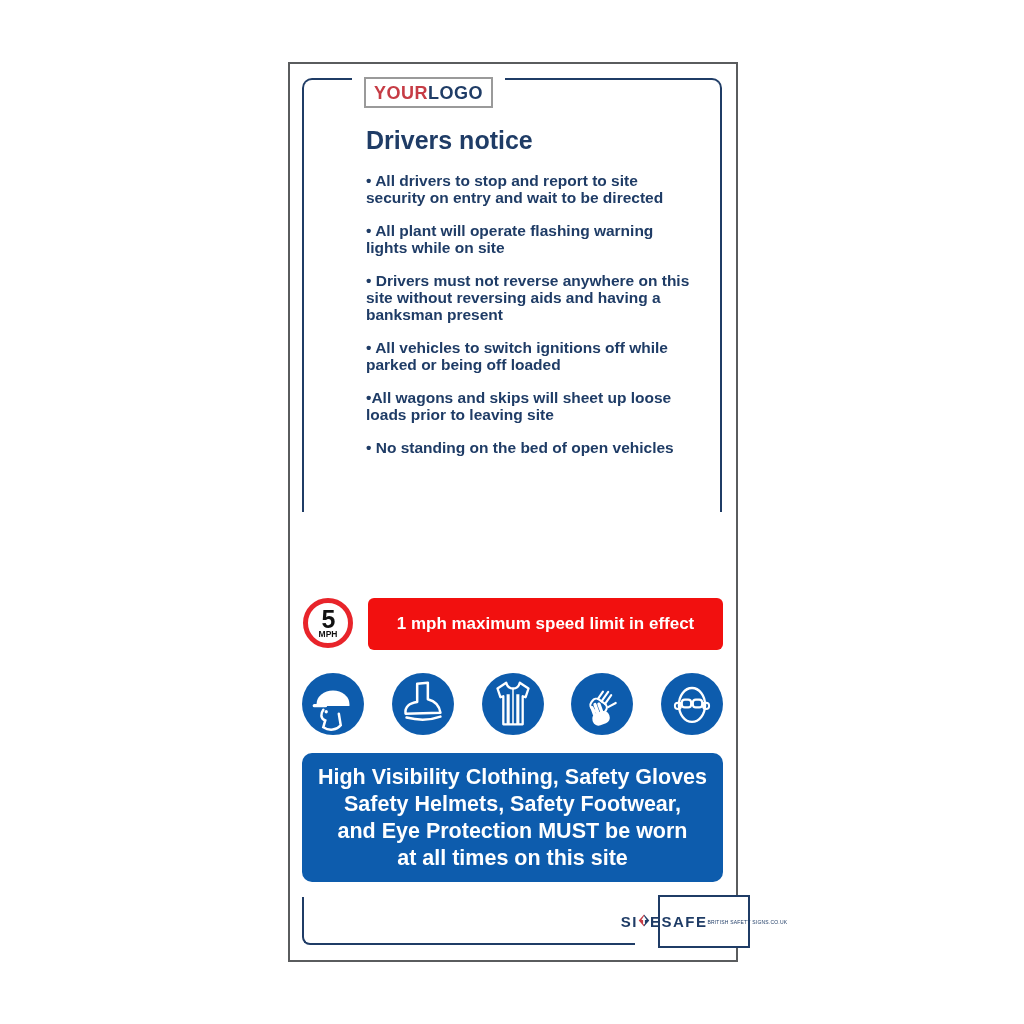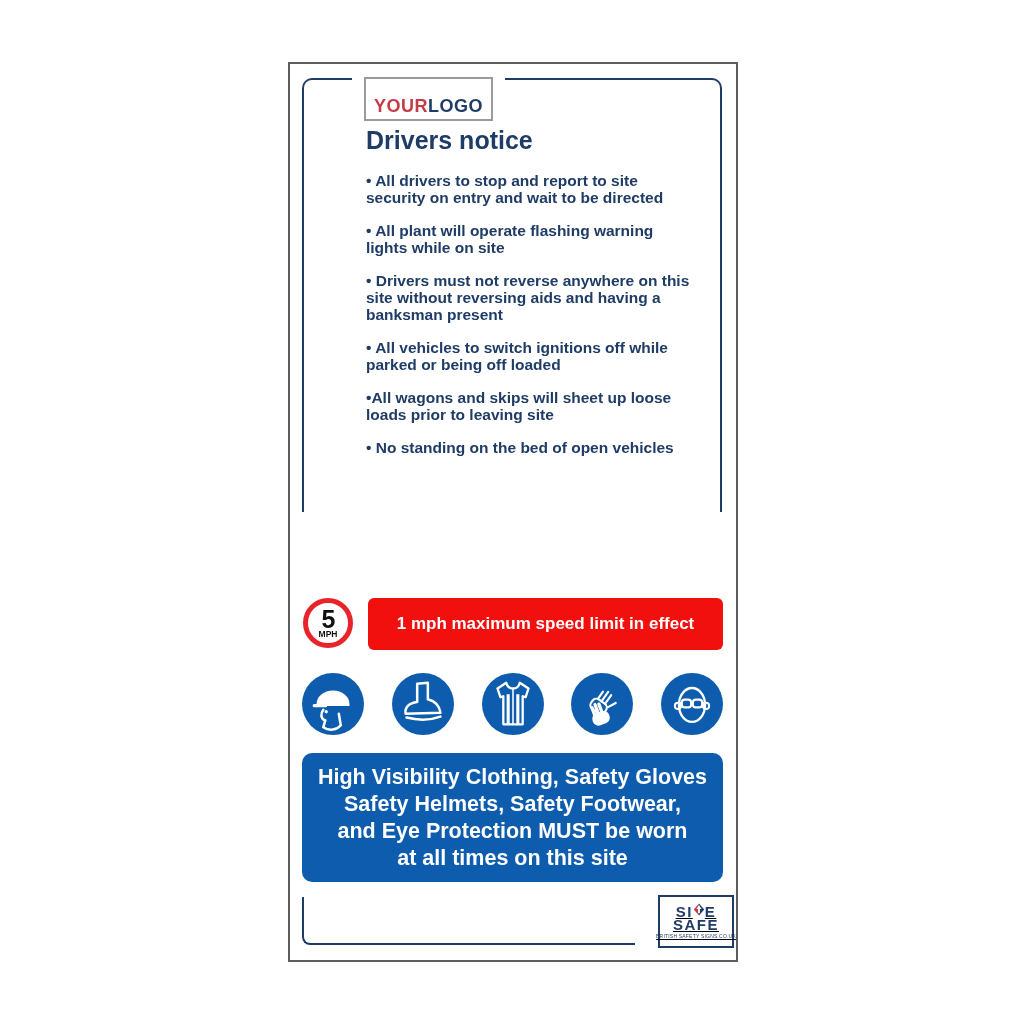--- a/index.html
+++ b/index.html
@@ -6,21 +6,21 @@
   .canvas{position:relative;width:1024px;height:1024px;background:#fff;overflow:hidden;
           font-family:"Liberation Sans",sans-serif;}
   .sign{position:absolute;left:288px;top:62px;width:450px;height:900px;box-sizing:border-box;
         border:2px solid var(--border_gray,#5a5c5e);background:#fff;}
 
   
   .notice-box{position:absolute;left:12px;top:14px;width:420px;height:434px;box-sizing:border-box;
         border:2px solid var(--navy,#1f3c66);border-bottom:none;border-radius:10px 10px 0 0;
         padding:46px 24px 0 62px;}
   .logo-wrap{position:absolute;top:-3px;left:48px;background:#fff;padding:0 12px;}
-  .logo-box{display:inline-block;border:2px solid #9a9a9a;background:#fff;padding:16px 8px 2px 8px;
+  .logo-box{display:inline-block;border:2px solid #9a9a9a;background:#fff;padding:3px 8px 2px 8px;
         font-weight:bold;font-size:18px;letter-spacing:.5px;line-height:22px;}
   .logo-your{color:var(--logo_red,#c63c45);} .logo-logo{color:var(--navy,#1f3c66);}
 
   .notice-title{margin:0 0 18px 0;color:var(--navy,#1f3c66);font-size:25px;font-weight:bold;line-height:28px;}
   .bullet{margin:0 0 16px 0;color:var(--navy,#1f3c66);font-size:15.5px;font-weight:bold;line-height:17px;}
 
   .row{position:absolute;left:12px;width:421px;}
   .row-fork{top:466px;height:52px;} .row-speed{top:534px;height:52px;}
   .circle-blue{position:absolute;left:0;top:1px;width:50px;height:50px;border-radius:50%;
         background:var(--blue,#0d5cad);display:flex;align-items:center;justify-content:center;}
@@ -42,23 +42,23 @@
 
   .banner-bottom{position:absolute;left:12px;top:689px;width:421px;height:129px;box-sizing:border-box;
         background:var(--blue,#0d5cad);border-radius:10px;color:#fff;font-weight:bold;font-size:21.5px;
         line-height:27px;display:flex;flex-direction:column;align-items:center;justify-content:center;
         text-align:center;}
 
   .footer-line{position:absolute;left:12px;top:833px;width:333px;height:48px;box-sizing:border-box;
         border-left:2px solid var(--navy,#1f3c66);border-bottom:2px solid var(--navy,#1f3c66);
         border-bottom-left-radius:8px;}
 
-  .sitesafe{position:absolute;left:368px;top:831px;width:76px;height:53px;box-sizing:border-box;
-        border:2px solid var(--navy,#1f3c66);background:#fff;display:flex;flex-direction:column;
-        align-items:center;justify-content:center;text-decoration:underline;}
+  .sitesafe{position:absolute;left:368px;top:831px;width:92px;height:53px;box-sizing:border-box;
+        border:2px solid var(--navy,#1f3c66);background:#fff;display:flex;flex-direction:row;
+        align-items:center;justify-content:center;}
   .ss-row1{display:flex;align-items:center;color:var(--navy,#1f3c66);font-weight:bold;font-size:15px;
         line-height:13px;letter-spacing:1.5px;}
   .ss-row1 svg{margin:-3px 0 0 0;}
   .ss-row2{color:var(--navy,#1f3c66);font-weight:bold;font-size:15px;line-height:14px;letter-spacing:1.5px;}
   .ss-tag{color:var(--navy,#1f3c66);font-size:5px;line-height:6px;letter-spacing:.2px;margin-top:1px;white-space:nowrap;}
 </style>
 </head>
 <body>
 
 <div class="canvas">

